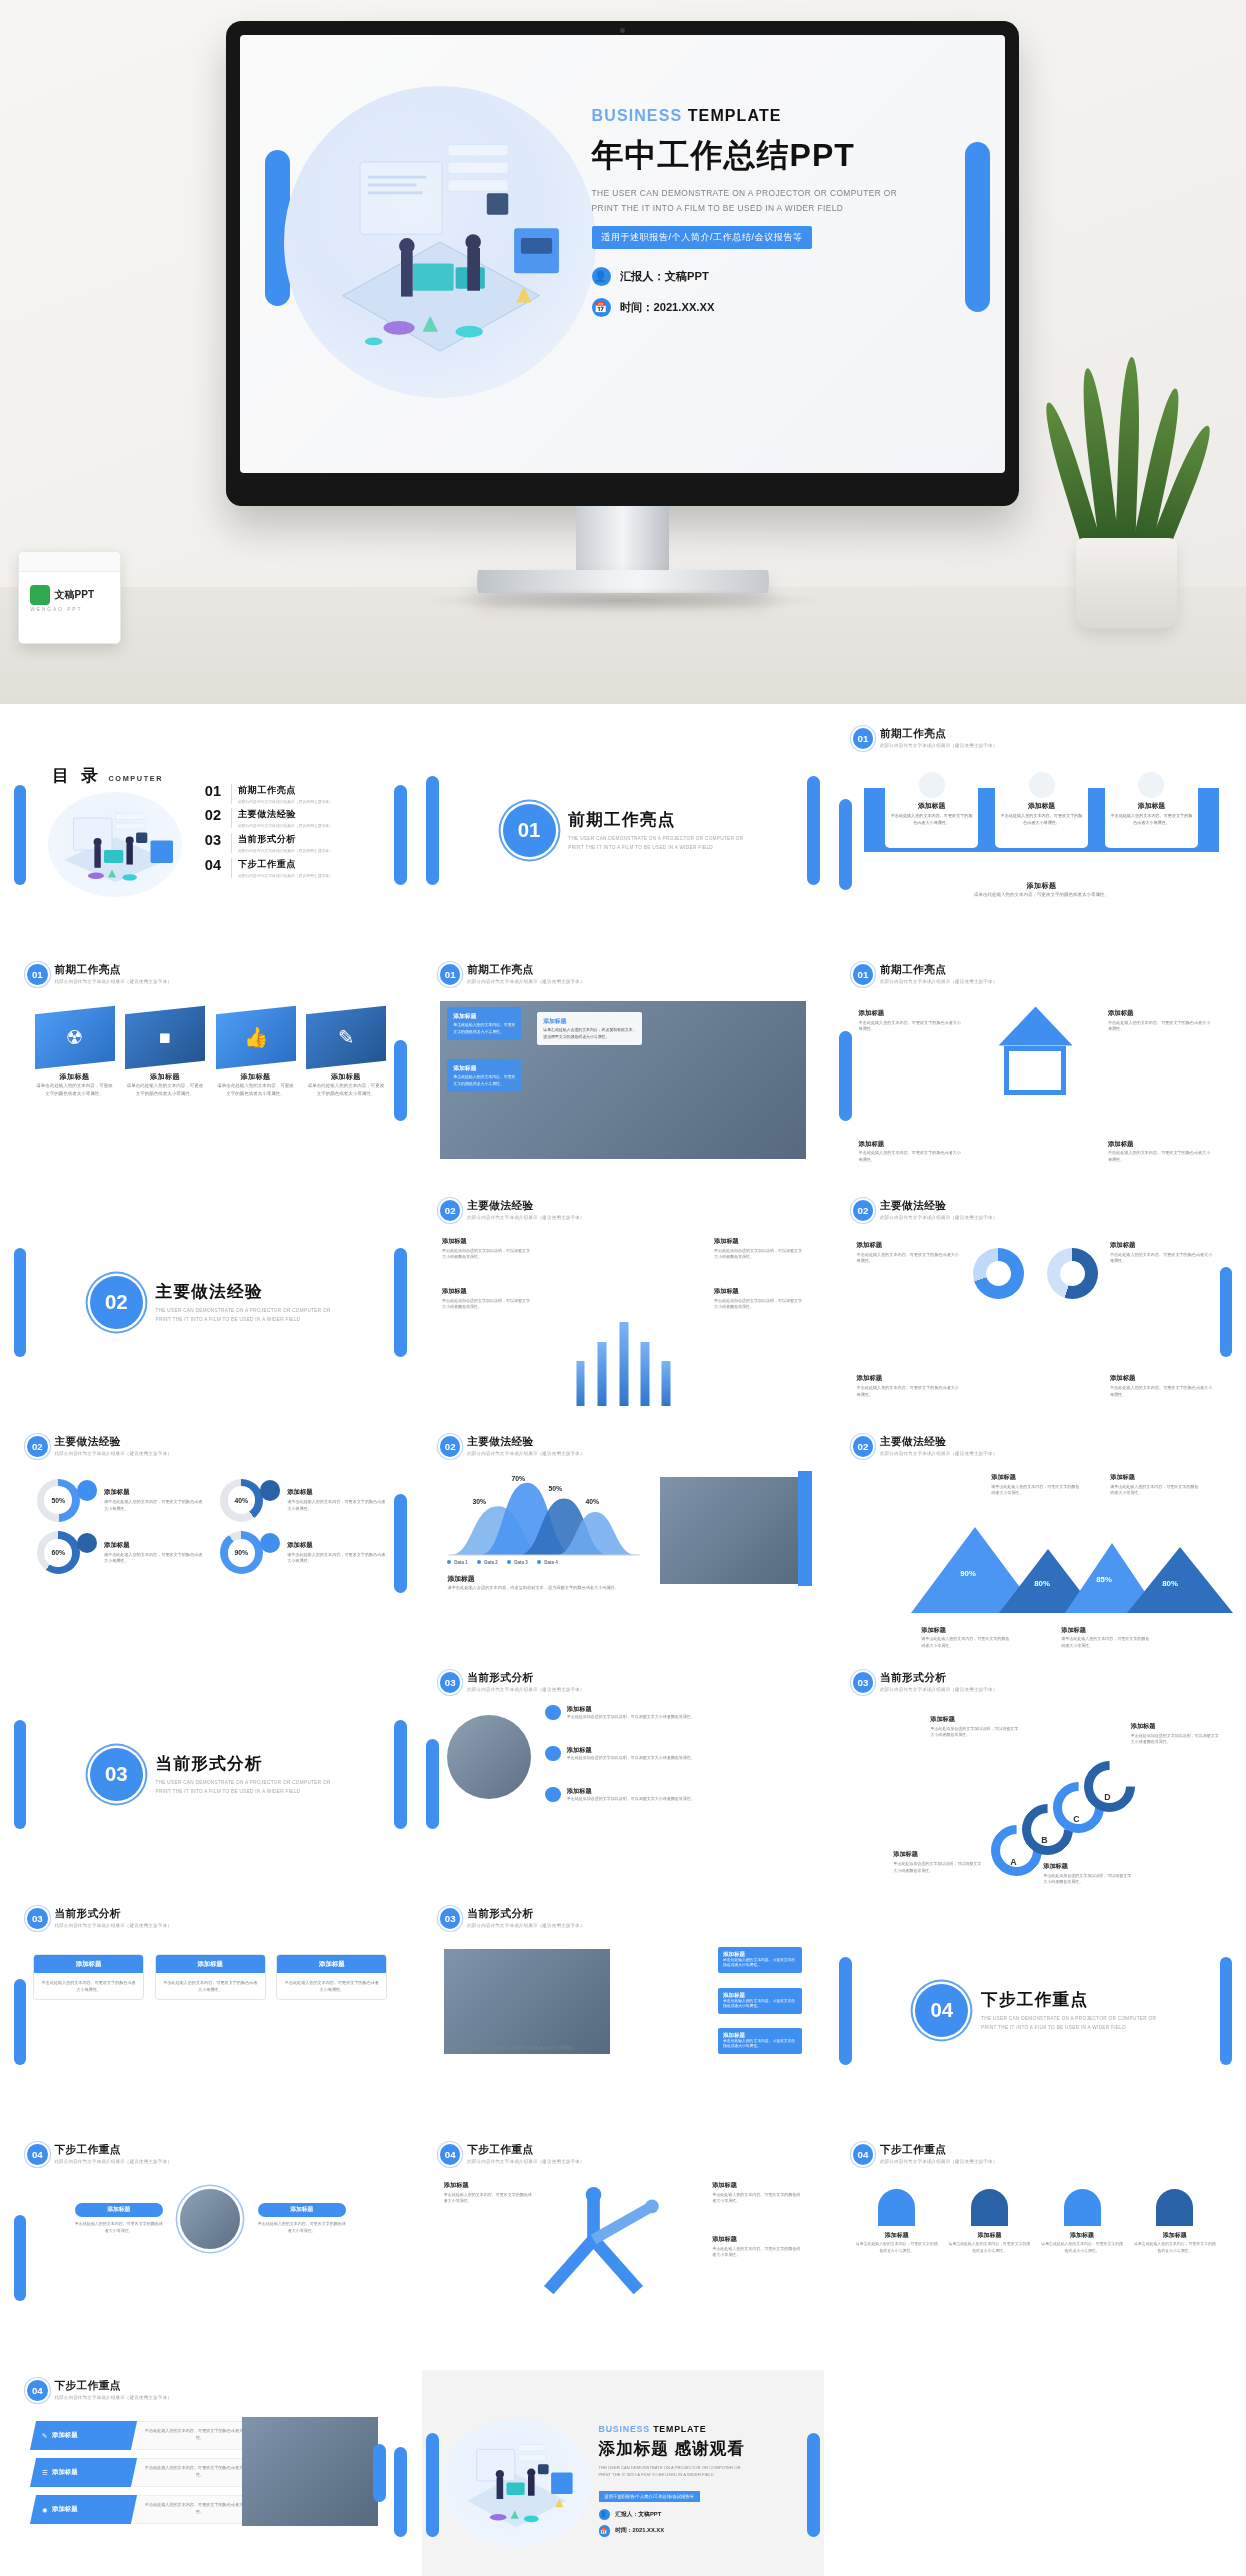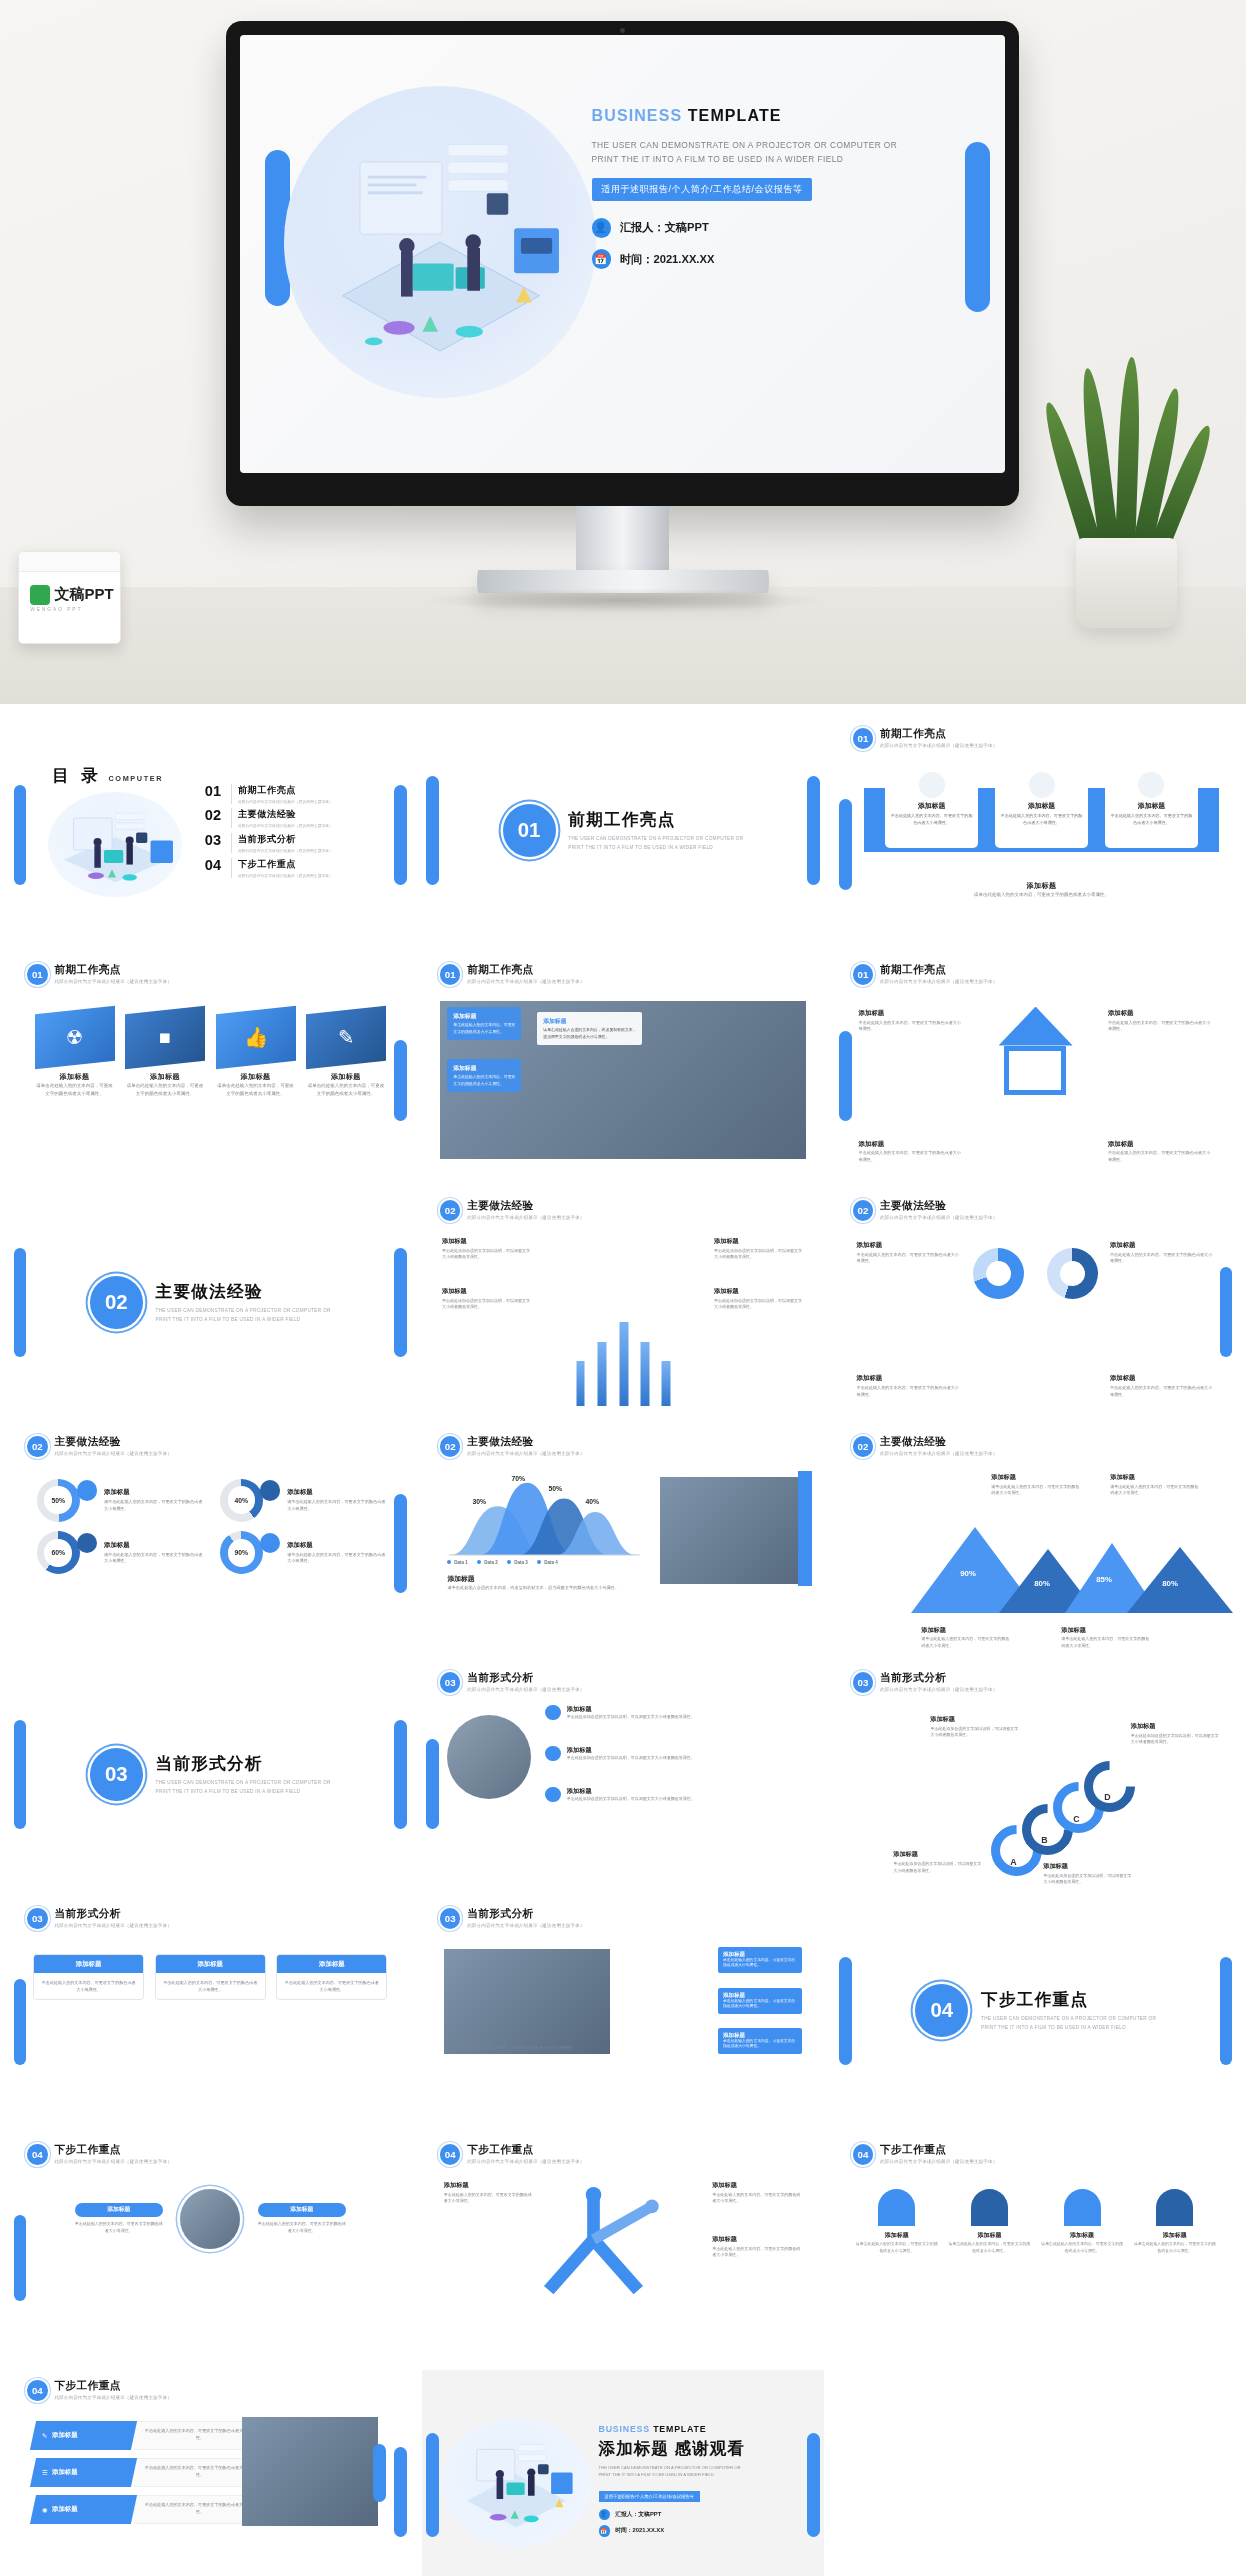--- a/index.html
+++ b/index.html
@@ -60,21 +60,21 @@
   .plant{position:absolute;right:45px;bottom:76px;width:146px;height:268px;}
   .pot{position:absolute;left:21.4px;bottom:0;width:101px;height:90px;border-radius:7.8px 7.8px 15.6px 15.6px;
     background:linear-gradient(180deg,#f3f1ee,#ddd9d3);box-shadow:0 7.8px 15.6px rgba(0,0,0,.10);}
   .leaf{position:absolute;bottom:76px;width:19.5px;border-radius:50% 50% 5.8px 5.8px;
     background:linear-gradient(180deg,#5f8f3e,#2f5a24);transform-origin:bottom center;}
   .calendar{position:absolute;left:17.5px;bottom:60px;width:103px;height:93px;background:#fff;border-radius:4.9px;
     box-shadow:0 5.8px 13.6px rgba(0,0,0,.13);border:1px solid #e7e7e7;}
   .cal-top{height:19.5px;border-bottom:1px solid #ececec;background:#fafafa;border-radius:4.9px 4.9px 0 0;}
   .cal-logo{display:flex;align-items:center;gap:4.9px;padding:13.6px 0 0 11.7px;}
   .cal-mark{width:19.5px;height:19.5px;border-radius:3.9px;background:#2fa84f;}
-  .cal-tx{font-size:15px;font-weight:700;color:#222;}
+  .cal-tx{font-size:10px;font-weight:700;color:#222;}
   .cal-sub{font-size:4.9px;letter-spacing:1.9px;color:#aaa;padding-left:11.7px;margin-top:2.9px;}
 
   
   .grid{width:1246px;padding:13.6px 9.7px 21.4px 9.7px;display:grid;grid-template-columns:repeat(3,1fr);
         gap:9.7px 11.7px;background:#fff;}
   .slide{position:relative;width:100%;aspect-ratio:420/237;background:#fff;overflow:hidden;}
   .slide.grey{background:#f3f3f3;}
   
   .sbar{position:absolute;background:#3f8ff0;border-radius:8.8px;}
   .sbar.l{left:3.9px;top:26%;width:12.7px;height:48%;}
@@ -292,20 +292,21 @@
             <polygon points="246,206 254,222 238,222" fill="#f5cf54"></polygon>
           </g>
         </svg>
       </div>
 
       <div class="ts-text">
         <div class="kicker">
           <span class="b">BUSINESS</span>
           <span>TEMPLATE</span>
         </div>
+        <div class="ts-h1">年中工作总结PPT</div>
         <div class="ts-en">
           <div>THE USER CAN DEMONSTRATE ON A PROJECTOR OR COMPUTER OR</div>
           <div>PRINT THE IT INTO A FILM TO BE USED IN A WIDER FIELD</div>
         </div>
         <div class="ts-tag">适用于述职报告/个人简介/工作总结/会议报告等</div>
         <div class="meta-row">
           <span class="meta-ic">👤</span>
           <span class="meta-tx">汇报人：文稿PPT</span>
         </div>
         <div class="meta-row">

